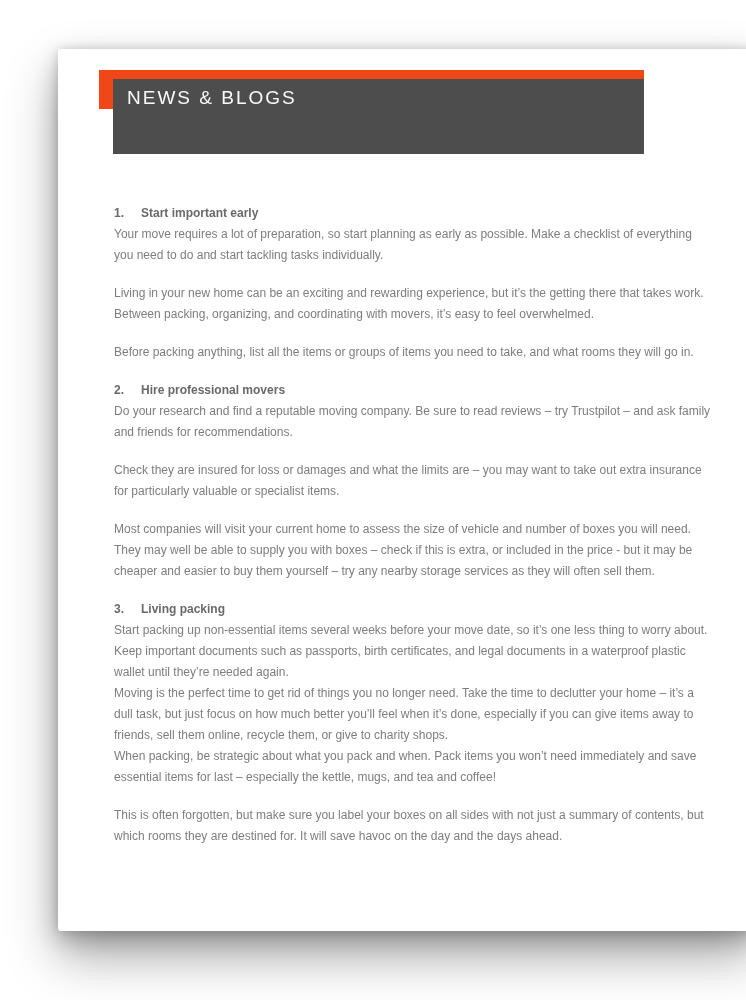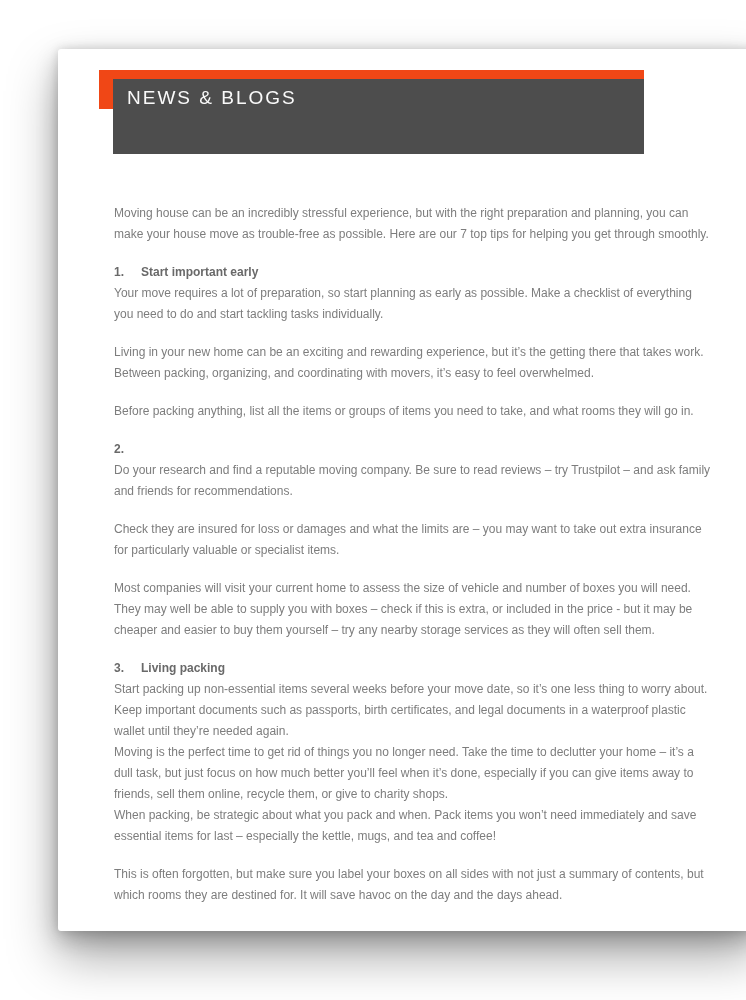--- a/index.html
+++ b/index.html
@@ -85,30 +85,30 @@
 <body>
 
 <div class="page">
   <div class="header-wrap">
     <div class="accent-block"></div>
     <div class="title-band">
       <span class="page-title">NEWS &amp; BLOGS</span>
     </div>
   </div>
   <div class="body-copy">
-      <p>Moving house can be an incredibly stressful experience, but with the right preparation and planning, you can make your house move as trouble-free as possible. Here are our 7 top tips for helping you get through smoothly.</p>
       <div class="section-heading">
         <span class="heading-num">1.</span>
         <span class="heading-text">Start important early</span>
       </div>
       <p>Your move requires a lot of preparation, so start planning as early as possible. Make a checklist of everything you need to do and start tackling tasks individually.</p>
       <p>Living in your new home can be an exciting and rewarding experience, but it’s the getting there that takes work. Between packing, organizing, and coordinating with movers, it’s easy to feel overwhelmed.</p>
       <p>Before packing anything, list all the items or groups of items you need to take, and what rooms they will go in.</p>
       <div class="section-heading">
         <span class="heading-num">2.</span>
+        <span class="heading-text">Hire professional movers</span>
       </div>
       <p>Do your research and find a reputable moving company. Be sure to read reviews – try Trustpilot – and ask family and friends for recommendations.</p>
       <p>Check they are insured for loss or damages and what the limits are – you may want to take out extra insurance for particularly valuable or specialist items.</p>
       <p>Most companies will visit your current home to assess the size of vehicle and number of boxes you will need. They may well be able to supply you with boxes – check if this is extra, or included in the price - but it may be cheaper and easier to buy them yourself – try any nearby storage services as they will often sell them.</p>
       <div class="section-heading">
         <span class="heading-num">3.</span>
         <span class="heading-text">Living packing</span>
       </div>
       <p>Start packing up non-essential items several weeks before your move date, so it’s one less thing to worry about. Keep important documents such as passports, birth certificates, and legal documents in a waterproof plastic wallet until they’re needed again.
 Moving is the perfect time to get rid of things you no longer need. Take the time to declutter your home – it’s a dull task, but just focus on how much better you’ll feel when it’s done, especially if you can give items away to friends, sell them online, recycle them, or give to charity shops.

